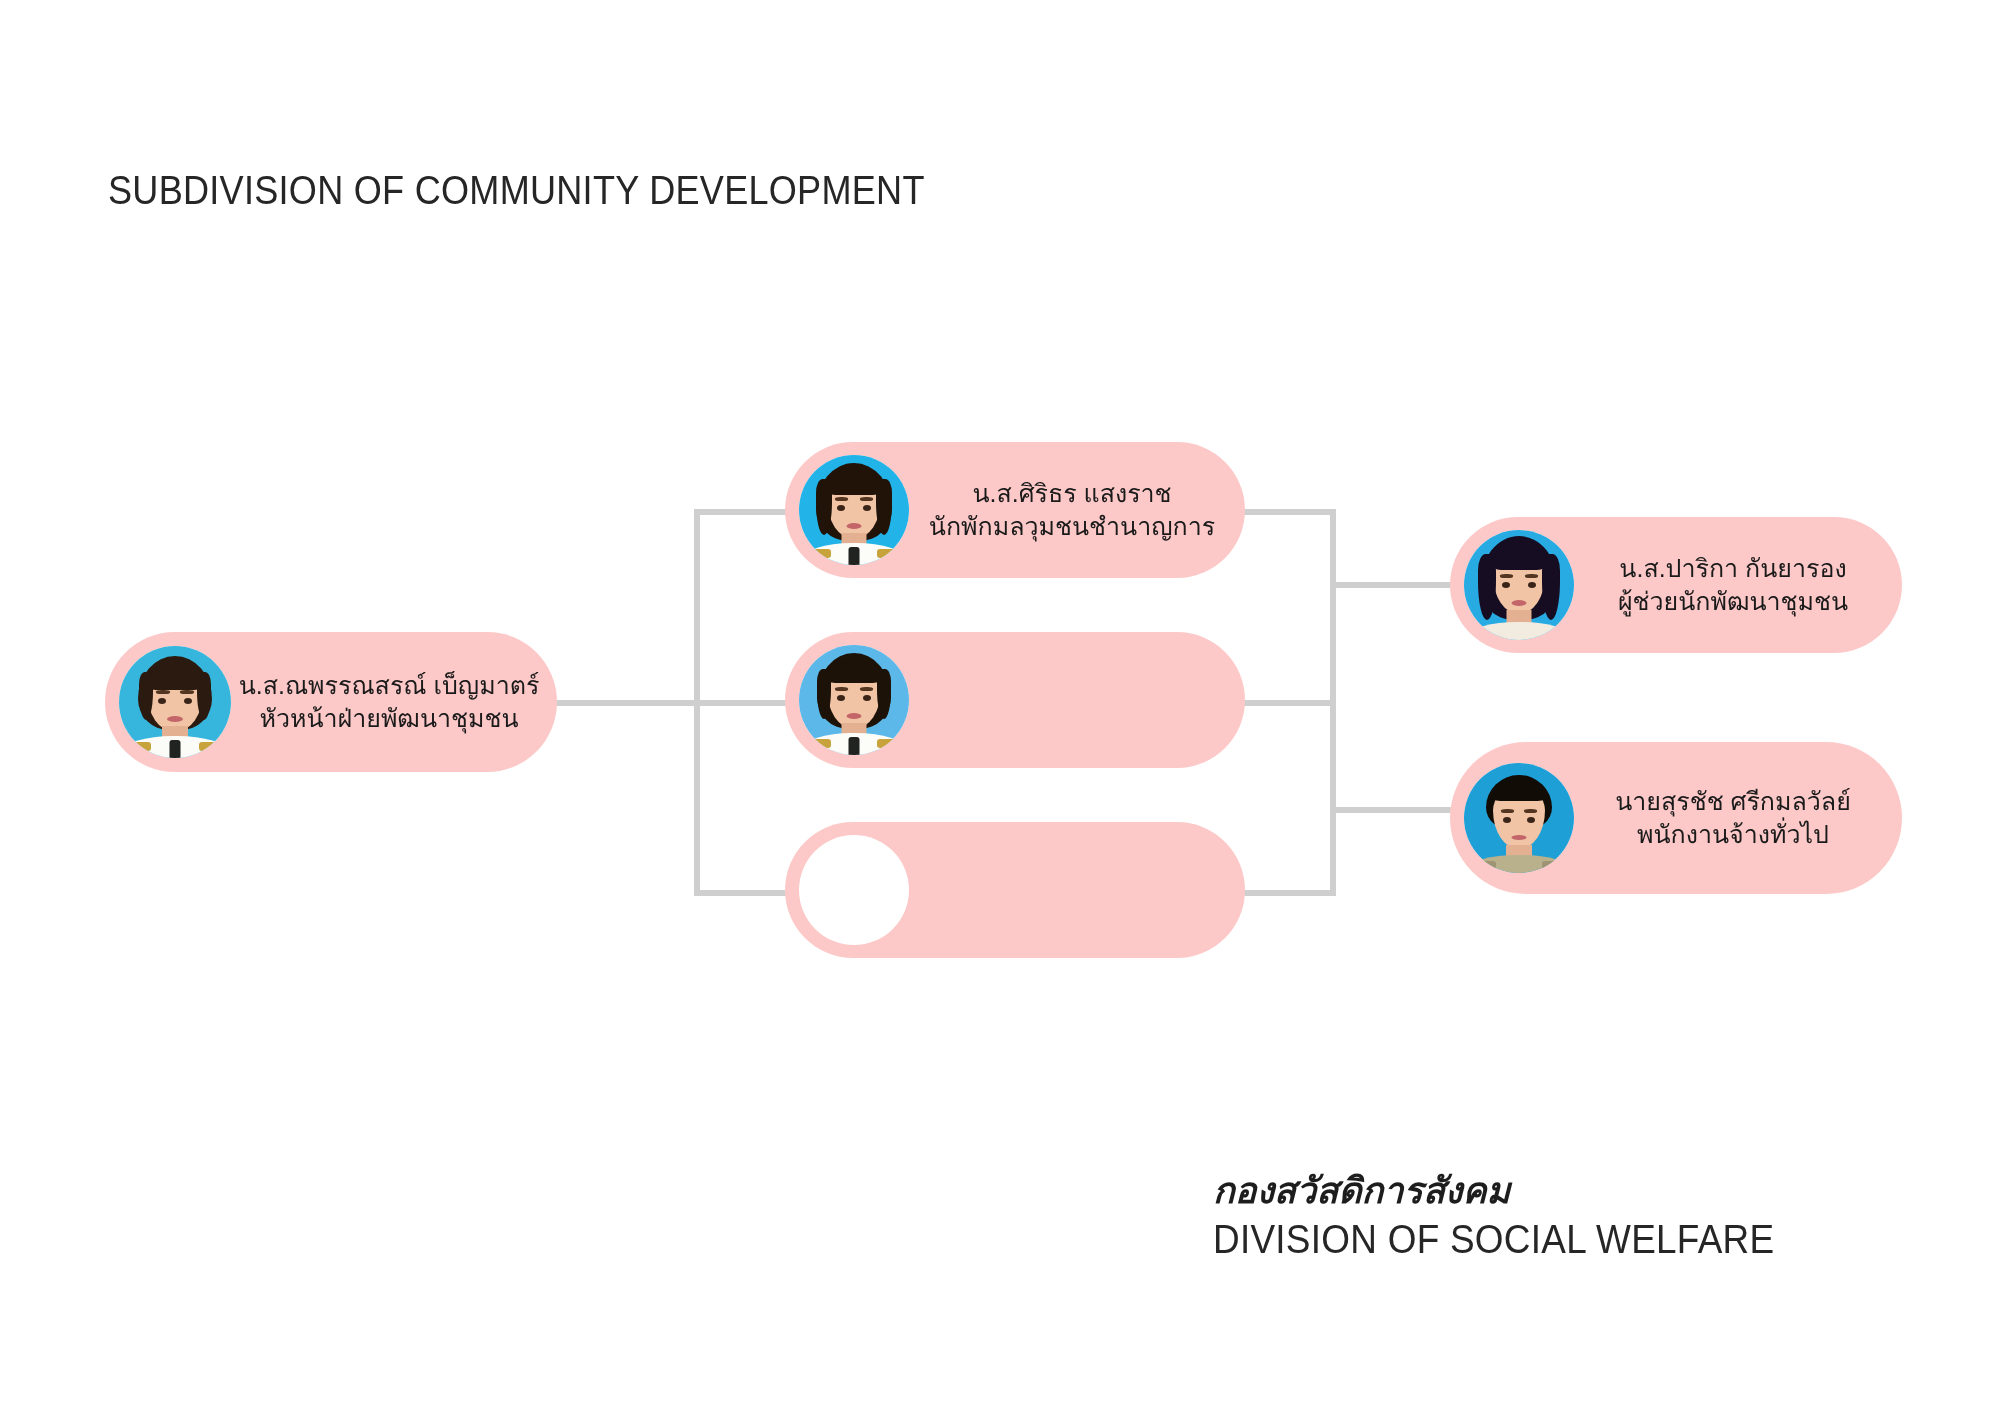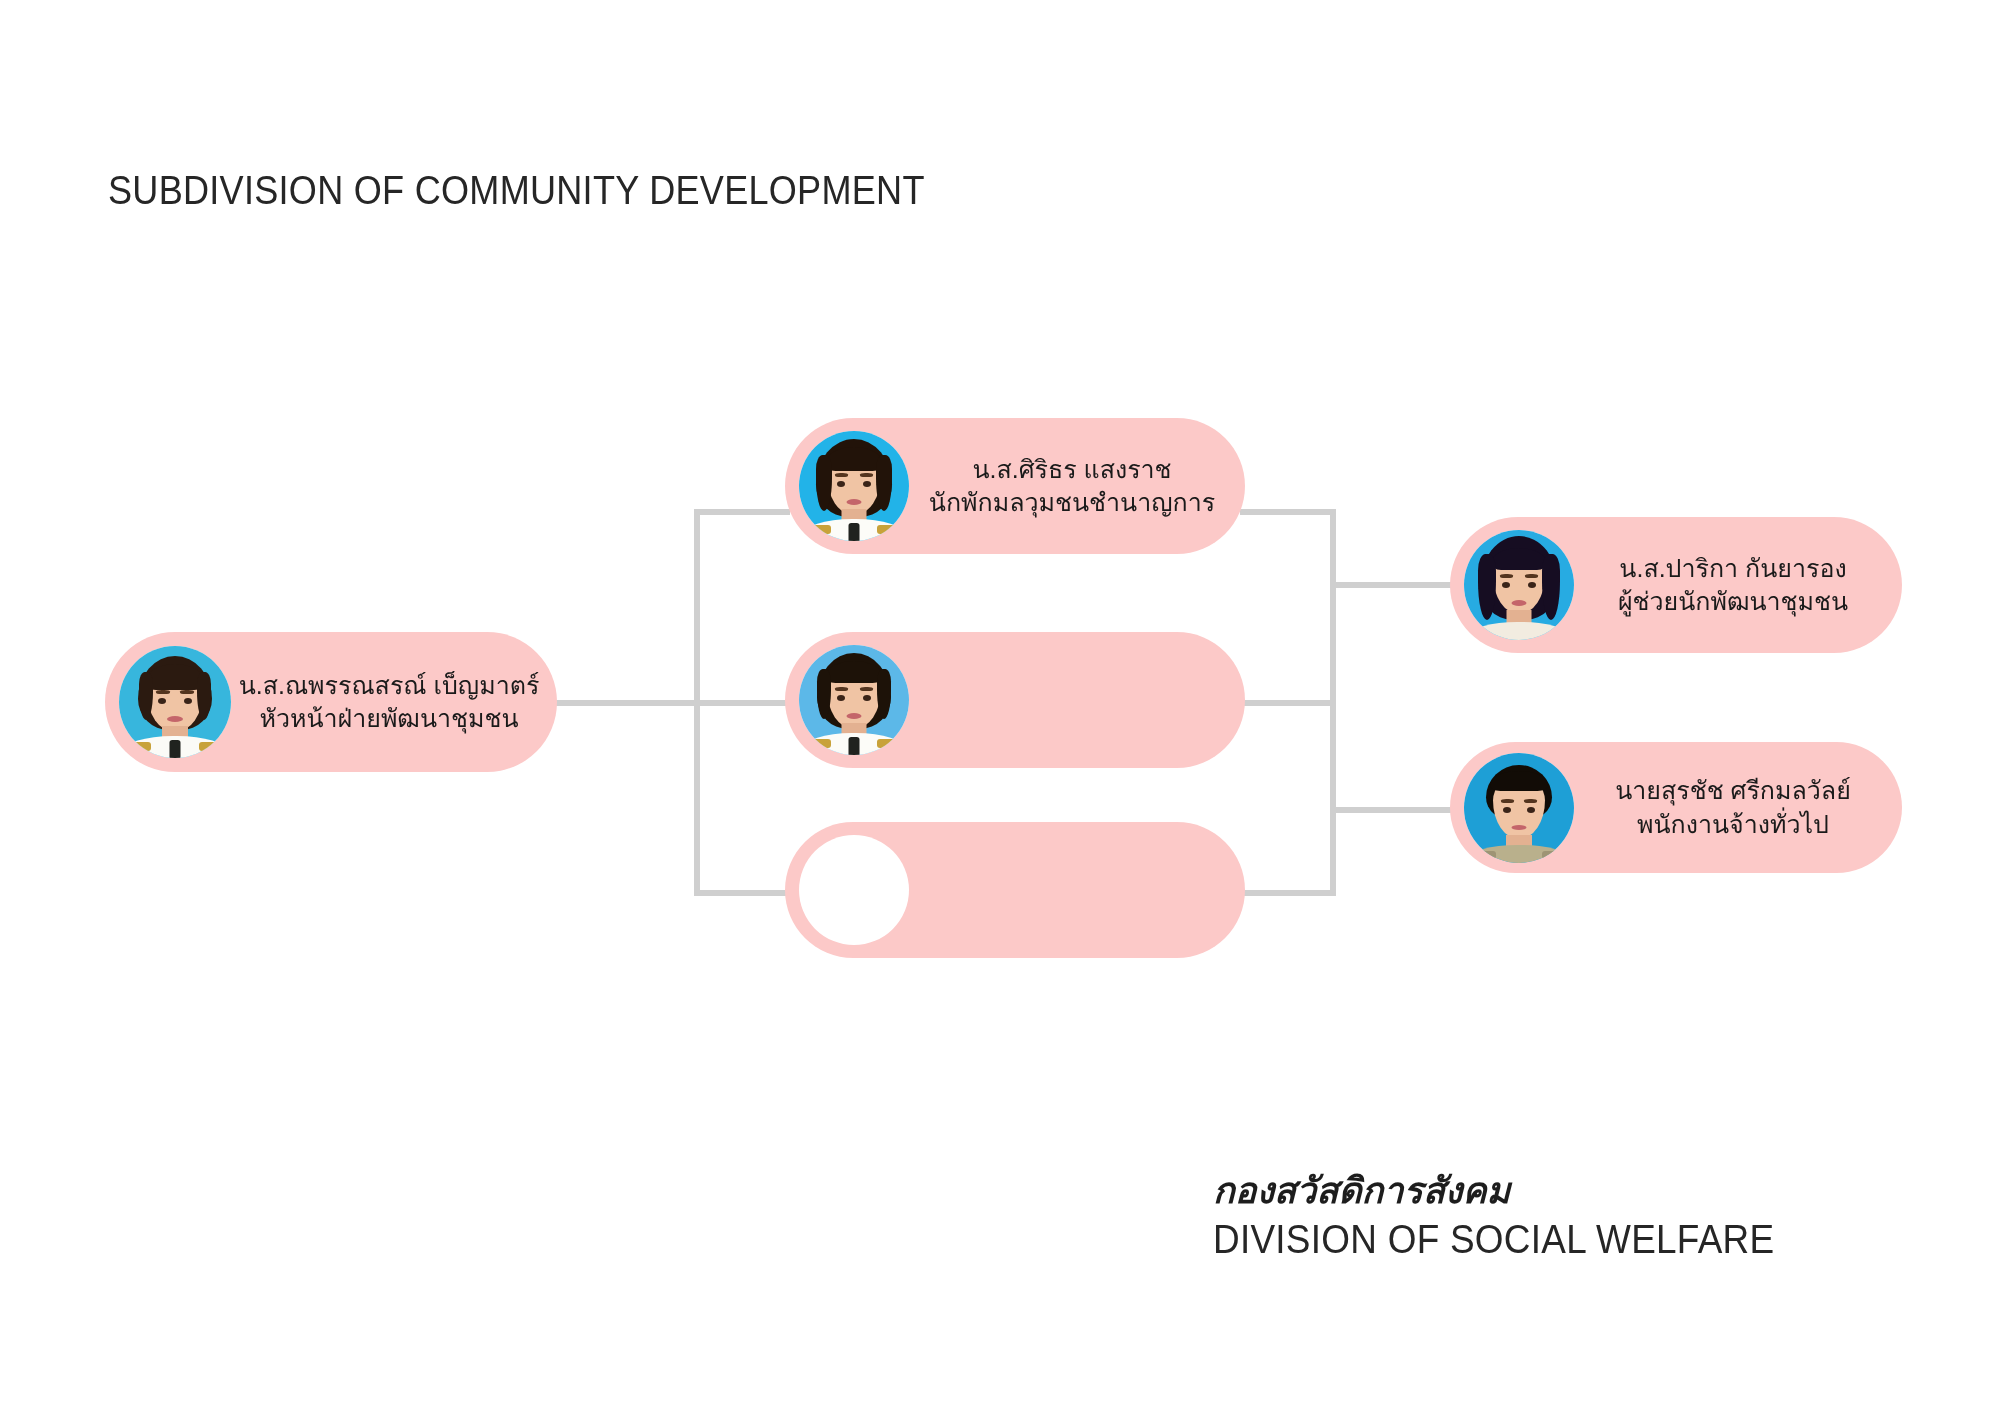--- a/index.html
+++ b/index.html
@@ -232,21 +232,21 @@
         <div class="p-epaL" style="left:12px; top:96px; width:20px; height:9px;"></div>
         <div class="p-epaR" style="right:12px; top:96px; width:20px; height:9px;"></div>
       </div>
     </div>
     <div class="node-text">
       <div class="node-name">น.ส.ณพรรณสรณ์ เบ็ญมาตร์</div>
       <div class="node-role">หัวหน้าฝ่ายพัฒนาชุมชน</div>
     </div>
   </div>
 
-  <div class="node" style="left:785px; top:418px; width:460px; height:136px;">
+  <div class="node" style="left:785px; top:442px; width:460px; height:136px;">
     <div class="node-photo" style="width:110px; height:110px; margin-left:14px;">
       <div class="portrait">
         <div class="p-bg" style="background:#22b3e8;"></div>
         <div class="p-hair" style="top:8px; width:76px; height:78px; background:#221309;"></div>
         <div class="p-face" style="top:20px; width:54px; height:64px;"></div>
         <div class="p-hair-front" style="top:16px; width:58px; height:24px; background:#221309;"></div>
         <div class="p-sidehairL" style="left:17px; top:24px; width:16px; height:56px; background:#221309;"></div>
         <div class="p-sidehairR" style="right:17px; top:24px; width:16px; height:56px; background:#221309;"></div>
         <div class="p-brow-l" style="left:36px; top:42px; width:13px; height:4px;"></div>
         <div class="p-brow-r" style="right:36px; top:42px; width:13px; height:4px;"></div>
@@ -310,21 +310,21 @@
         <div class="p-neck" style="top:80px; width:25px; height:16px;"></div>
         <div class="p-body" style="top:92px; width:98px; height:32px; background:#f2ece0;"></div>
       </div>
     </div>
     <div class="node-text">
       <div class="node-name">น.ส.ปาริกา กันยารอง</div>
       <div class="node-role">ผู้ช่วยนักพัฒนาชุมชน</div>
     </div>
   </div>
 
-  <div class="node" style="left:1450px; top:742px; width:452px; height:131px;">
+  <div class="node" style="left:1450px; top:742px; width:452px; height:152px;">
     <div class="node-photo" style="width:110px; height:110px; margin-left:14px;">
       <div class="portrait">
         <div class="p-bg" style="background:#1e9fd6;"></div>
         <div class="p-hair" style="top:12px; width:66px; height:56px; background:#120c06;"></div>
         <div class="p-face" style="top:24px; width:52px; height:62px;"></div>
         <div class="p-hair-front" style="top:18px; width:58px; height:20px; background:#120c06;"></div>
         <div class="p-brow-l" style="left:37px; top:46px; width:13px; height:4px;"></div>
         <div class="p-brow-r" style="right:37px; top:46px; width:13px; height:4px;"></div>
         <div class="p-eyeL" style="left:39px; top:54px; width:8px; height:6px;"></div>
         <div class="p-eyeR" style="right:39px; top:54px; width:8px; height:6px;"></div>

